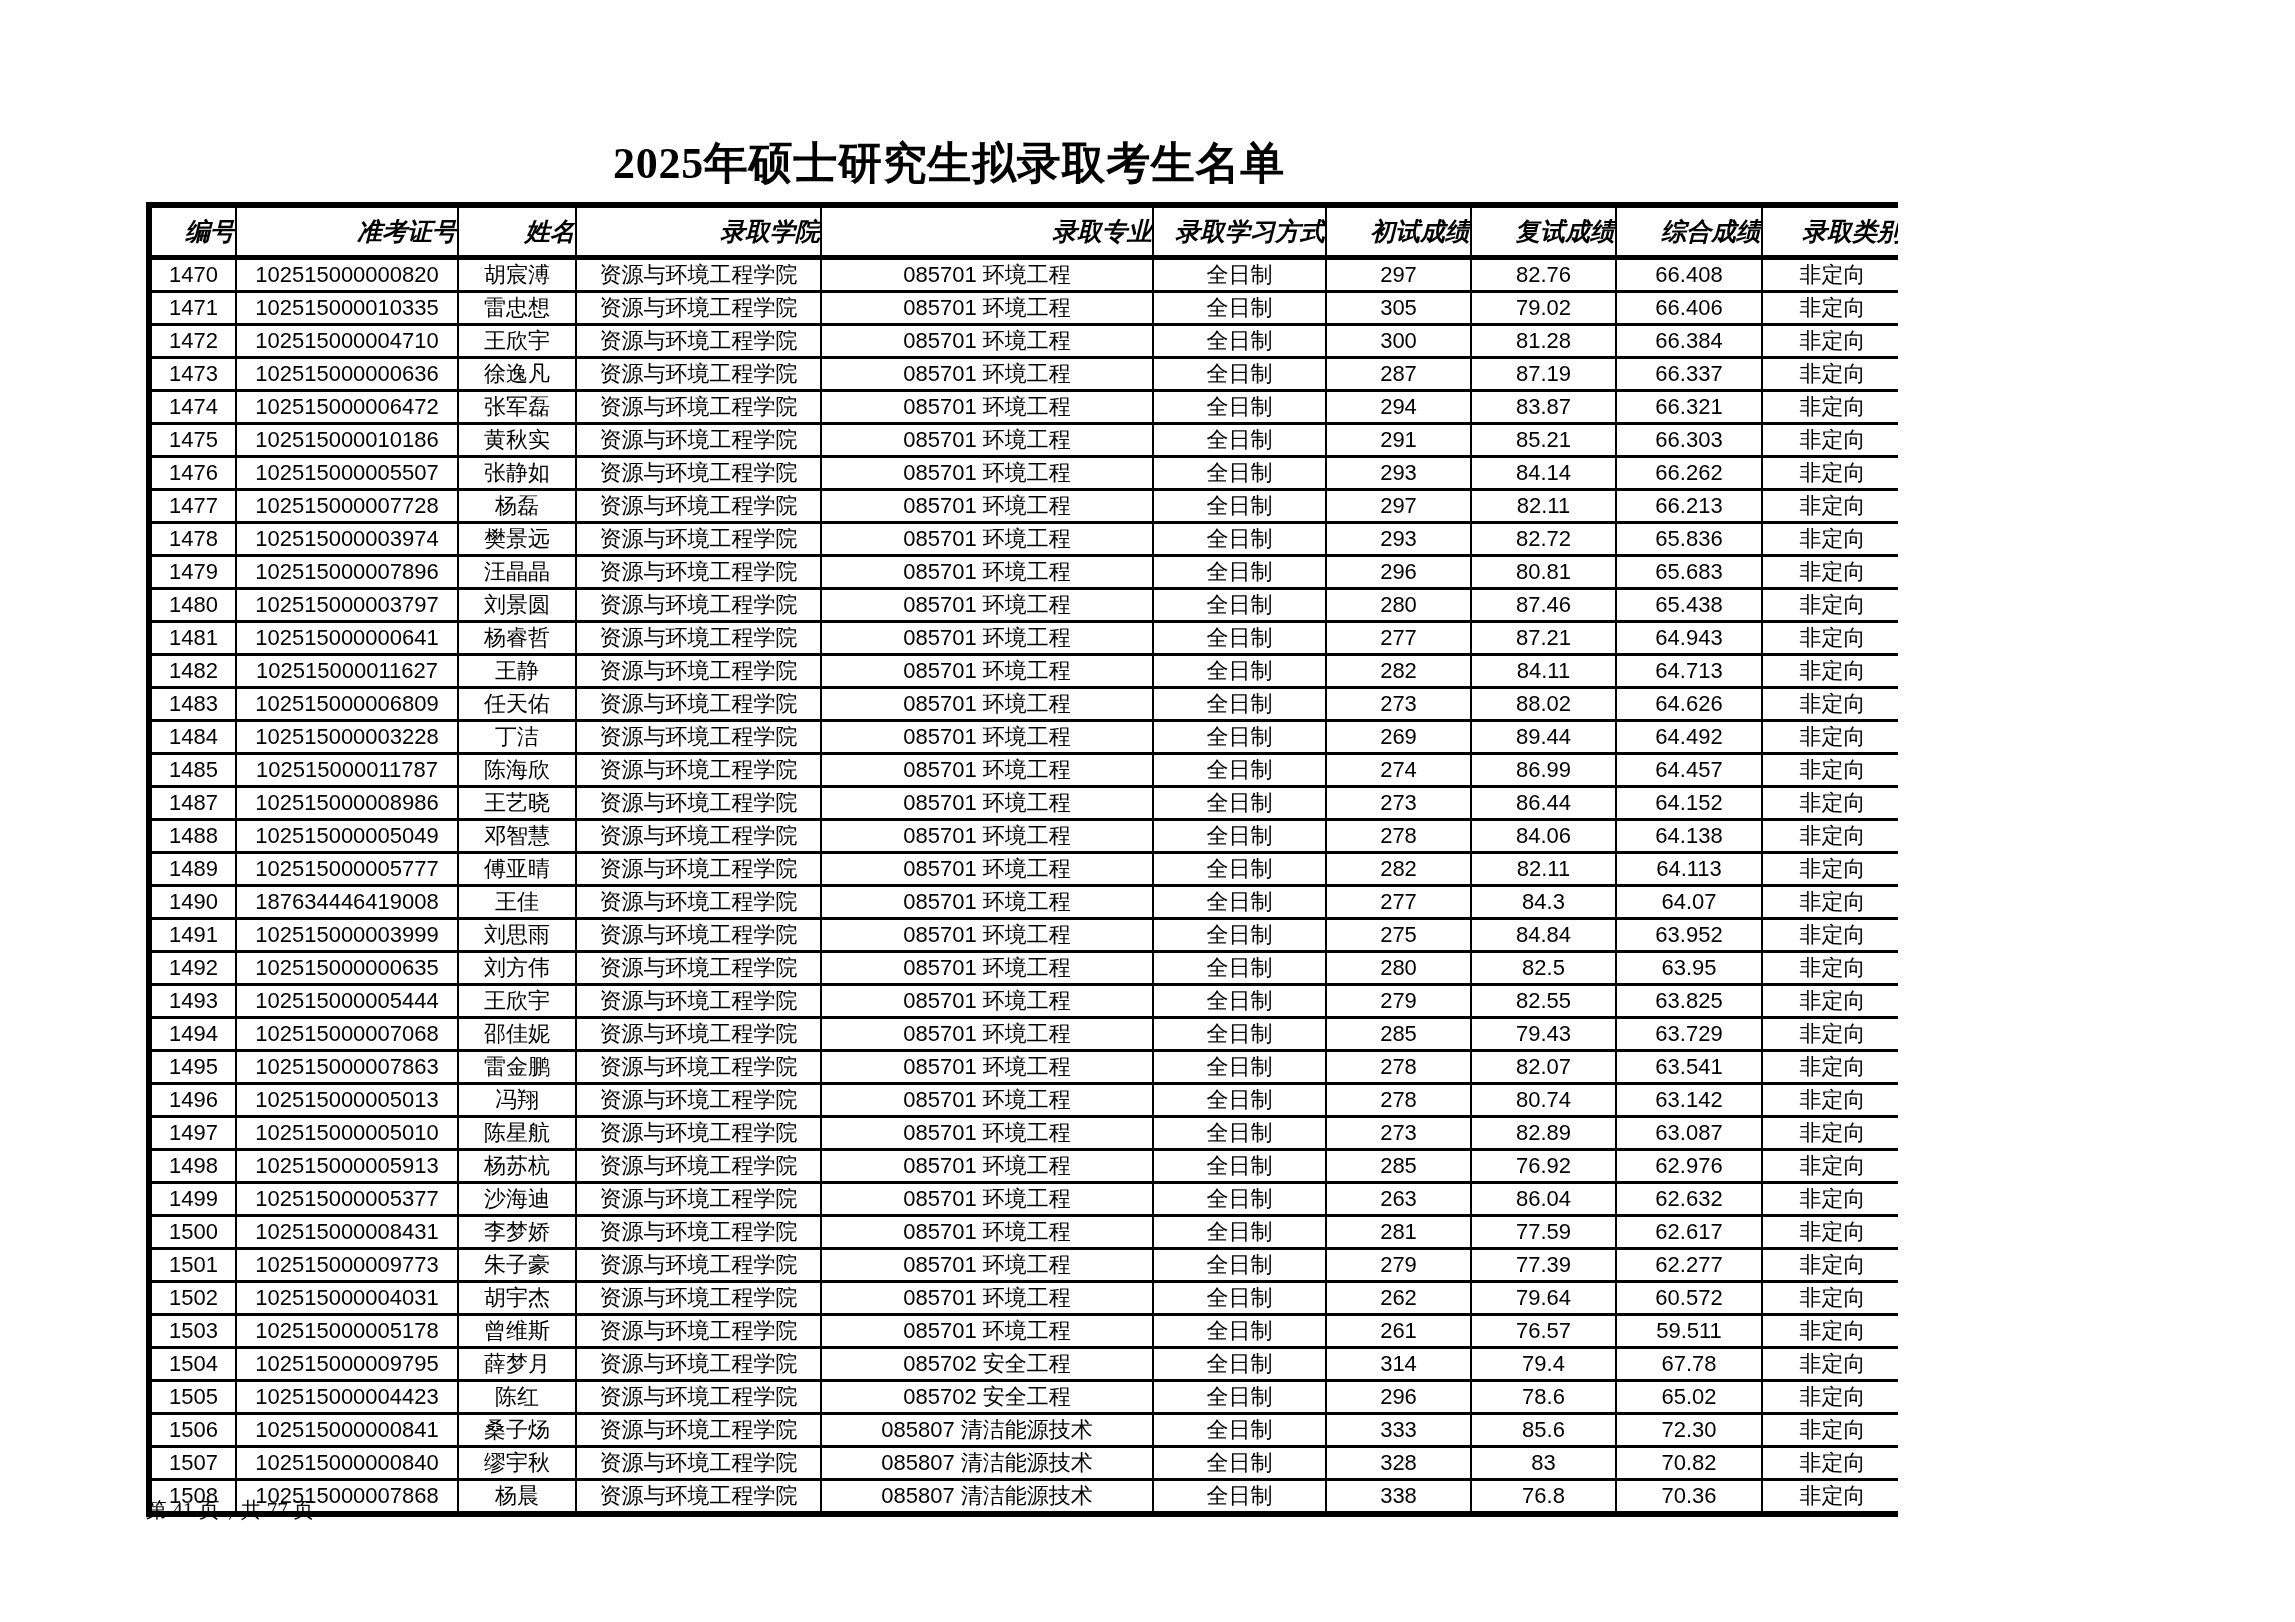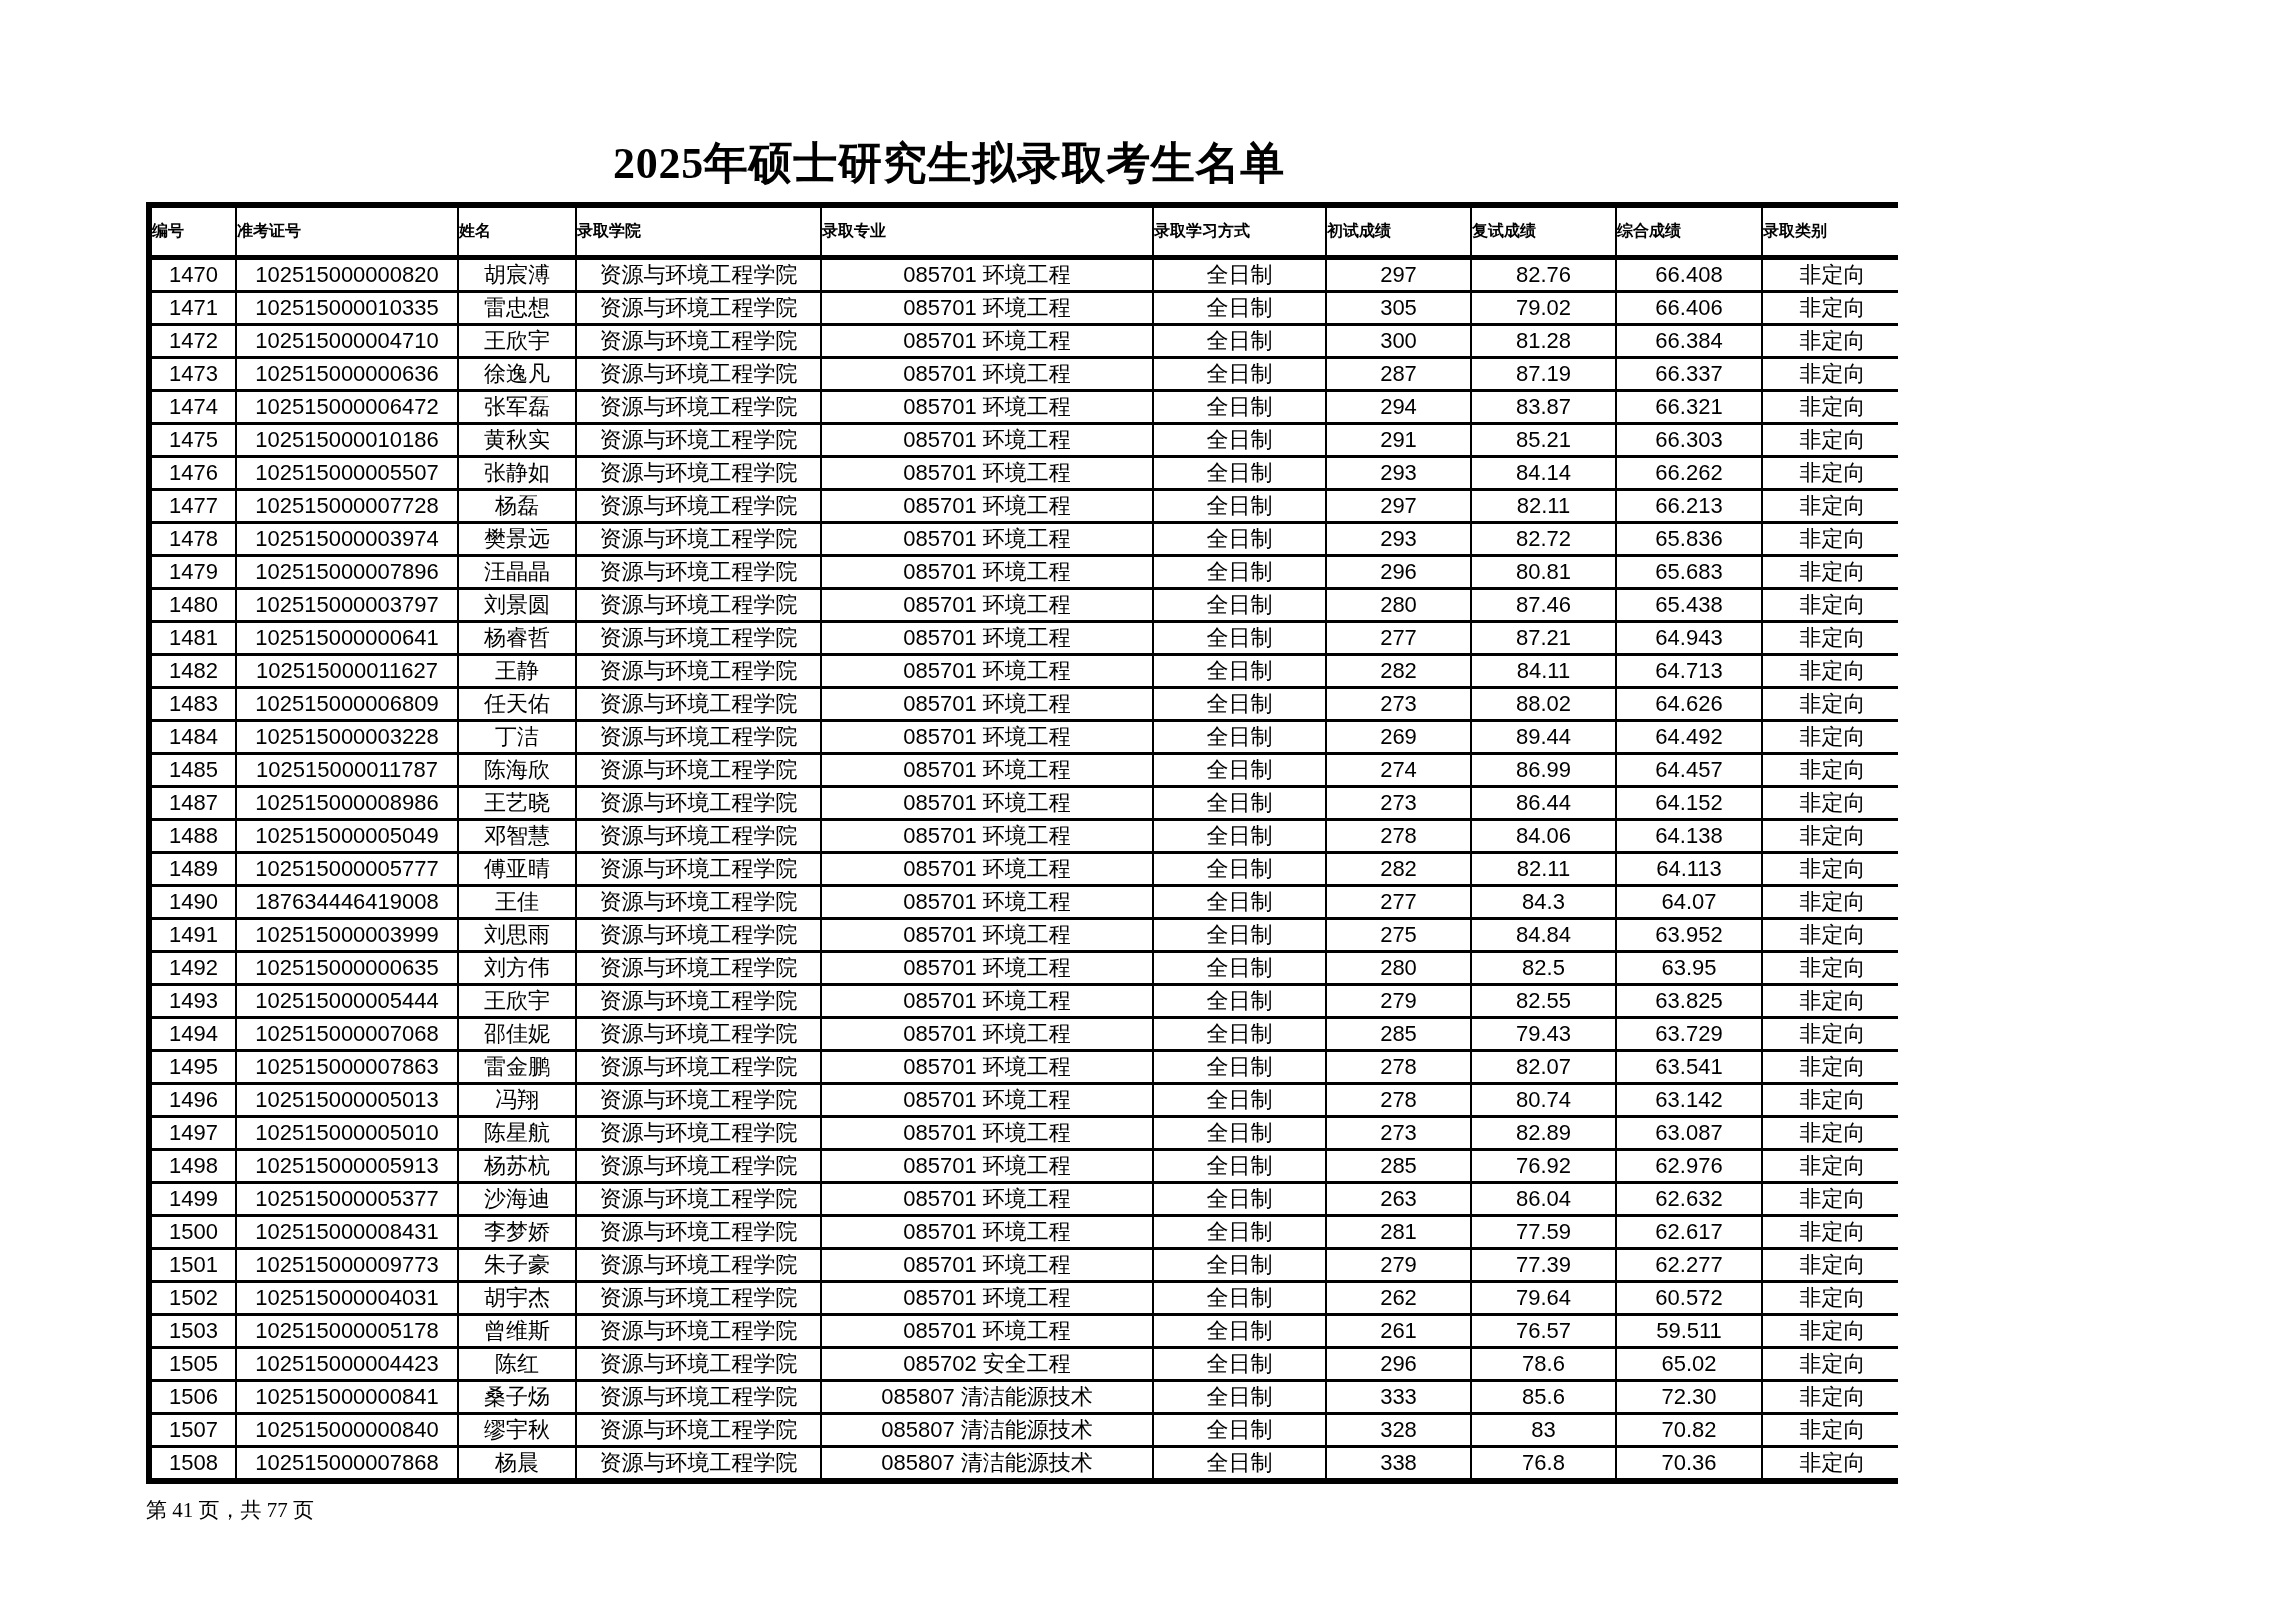--- a/index.html
+++ b/index.html
@@ -33,28 +33,29 @@
     top: 202px;
     width: 2008px;
     border-collapse: collapse;
     table-layout: fixed;
     border: 6.5px solid #000;
   }
   table.admission th {
     border: 2.6px solid #000;
     border-bottom: 5.9px solid #000;
     height: 47px;
-    font-size: 16px;
+    font-size: 25px;
     font-weight: bold;
-    text-align: left;
+    text-align: right;
     vertical-align: middle;
     padding: 0;
     font-family: "Liberation Serif", serif;
     overflow: hidden;
     white-space: nowrap;
+    font-style: italic;
   }
   table.admission td {
     border-left: 2.6px solid #000;
     border-right: 2.6px solid #000;
     border-top: 3.3px solid #000;
     border-bottom: 3.3px solid #000;
     height: 26px;
     font-size: 22px;
     text-align: center;
     vertical-align: middle;
@@ -538,20 +539,33 @@
           <td>资源与环境工程学院</td>
           <td class="mixed">085701 环境工程</td>
           <td>全日制</td>
           <td class="num">261</td>
           <td class="num">76.57</td>
           <td class="num">59.511</td>
           <td>非定向</td>
           <td></td>
         </tr>
         <tr>
+          <td class="num">1504</td>
+          <td class="num">102515000009795</td>
+          <td>薛梦月</td>
+          <td>资源与环境工程学院</td>
+          <td class="mixed">085702 安全工程</td>
+          <td>全日制</td>
+          <td class="num">314</td>
+          <td class="num">79.4</td>
+          <td class="num">67.78</td>
+          <td>非定向</td>
+          <td></td>
+        </tr>
+        <tr>
           <td class="num">1505</td>
           <td class="num">102515000004423</td>
           <td>陈红</td>
           <td>资源与环境工程学院</td>
           <td class="mixed">085702 安全工程</td>
           <td>全日制</td>
           <td class="num">296</td>
           <td class="num">78.6</td>
           <td class="num">65.02</td>
           <td>非定向</td>

